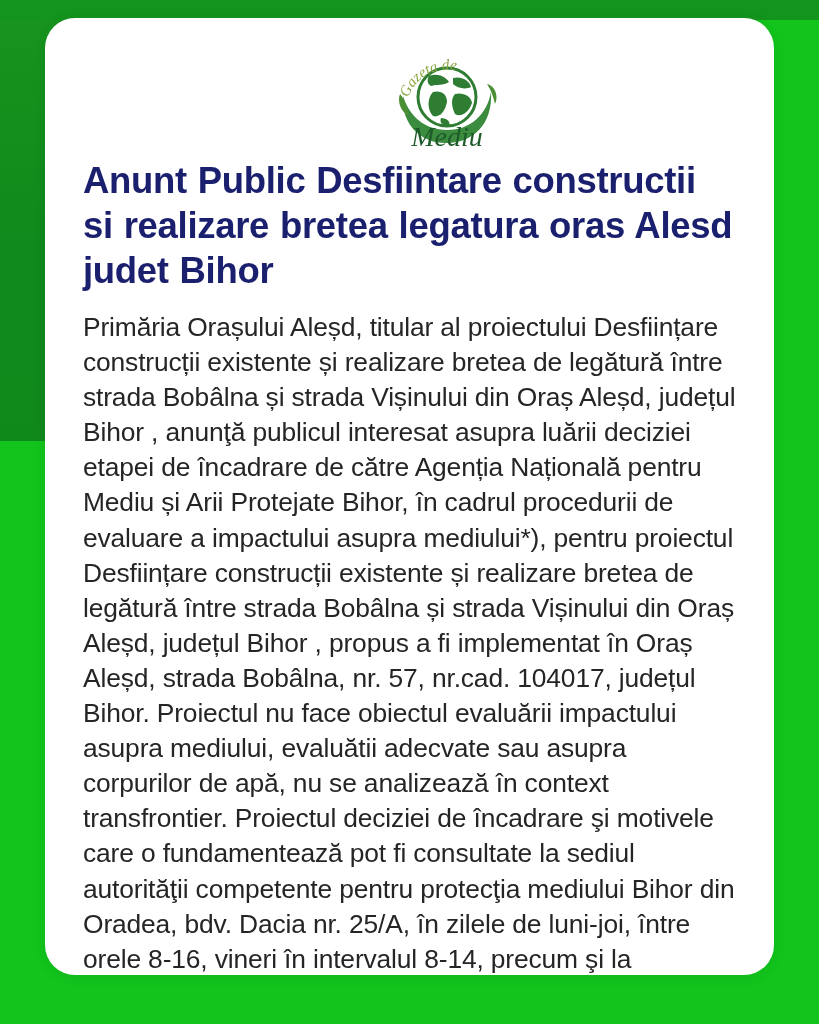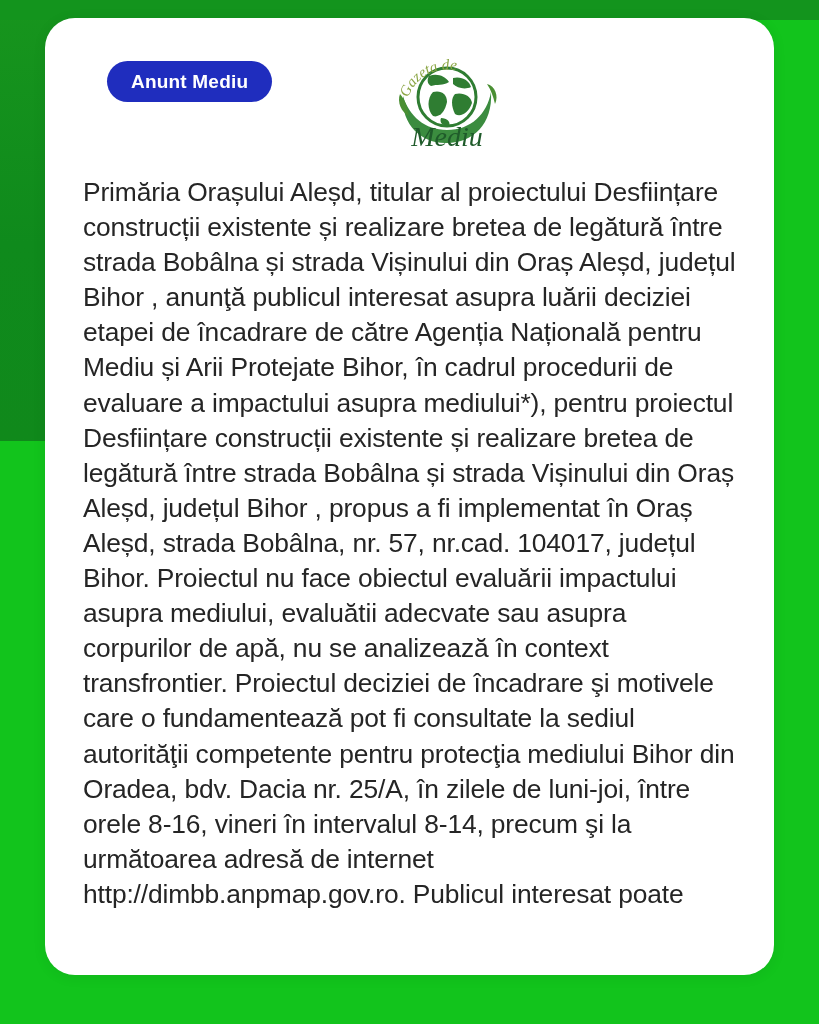--- a/index.html
+++ b/index.html
@@ -137,21 +137,20 @@
   <div class="bg-base"></div>
   <div class="bg-dark-block"></div>
   <div class="bg-dark-top"></div>
   <div class="bg-dark-topright"></div>
 
   <div class="card">
     <div class="card-inner">
 
       <div class="header-row">
 
-        <div class="badge">Anunt Mediu</div>
 
         <div class="logo">
           <svg viewBox="0 0 120 118" width="120" height="118" aria-hidden="true">
             <defs>
               <path id="arcTop" d="M 20 62 A 42 42 0 0 1 100 56" fill="none"></path>
             </defs>
 
             <path d="M 16 56 C 14 86 36 104 60 103 C 86 103 106 84 104 52
                      C 100 74 84 90 60 90 C 38 90 22 76 16 56 Z" fill="#3b8c3f"></path>
             <path d="M 13 54 C 10 62 14 72 22 76 C 20 66 18 60 13 54 Z" fill="#4a8f33"></path>
@@ -167,19 +166,20 @@
 
             <text font-family="'Liberation Serif', serif" font-size="15" font-style="italic" fill="#8aa543">
               <textPath href="#arcTop" startOffset="4%">Gazeta de</textPath>
             </text>
 
             <text x="60" y="106" text-anchor="middle" font-family="'Liberation Serif', serif" font-size="28" font-style="italic" fill="#1f5b2a">Mediu</text>
           </svg>
         </div>
       </div>
 
+      <h1 class="title">Anunt Public Desfiintare constructii si realizare bretea legatura oras Alesd judet Bihor</h1>
 
       <p class="body-text">Primăria Orașului Aleșd, titular al proiectului Desființare construcții existente și realizare bretea de legătură între strada Bobâlna și strada Vișinului din Oraș Aleșd, județul Bihor , anunţă publicul interesat asupra luării deciziei etapei de încadrare de către Agenția Națională pentru Mediu și Arii Protejate Bihor, în cadrul procedurii de evaluare a impactului asupra mediului*), pentru proiectul Desființare construcții existente și realizare bretea de legătură între strada Bobâlna și strada Vișinului din Oraș Aleșd, județul Bihor , propus a fi implementat în Oraș Aleșd, strada Bobâlna, nr. 57, nr.cad. 104017, județul Bihor. Proiectul nu face obiectul evaluării impactului asupra mediului, evaluătii adecvate sau asupra corpurilor de apă, nu se analizează în context transfrontier. Proiectul deciziei de încadrare şi motivele care o fundamentează pot fi consultate la sediul autorităţii competente pentru protecţia mediului Bihor din Oradea, bdv. Dacia nr. 25/A, în zilele de luni-joi, între orele 8-16, vineri în intervalul 8-14, precum şi la următoarea adresă de internet http://dimbb.anpmap.gov.ro. Publicul interesat poate</p>
 
     </div>
   </div>
 
 </div>
 
 </body></html>

